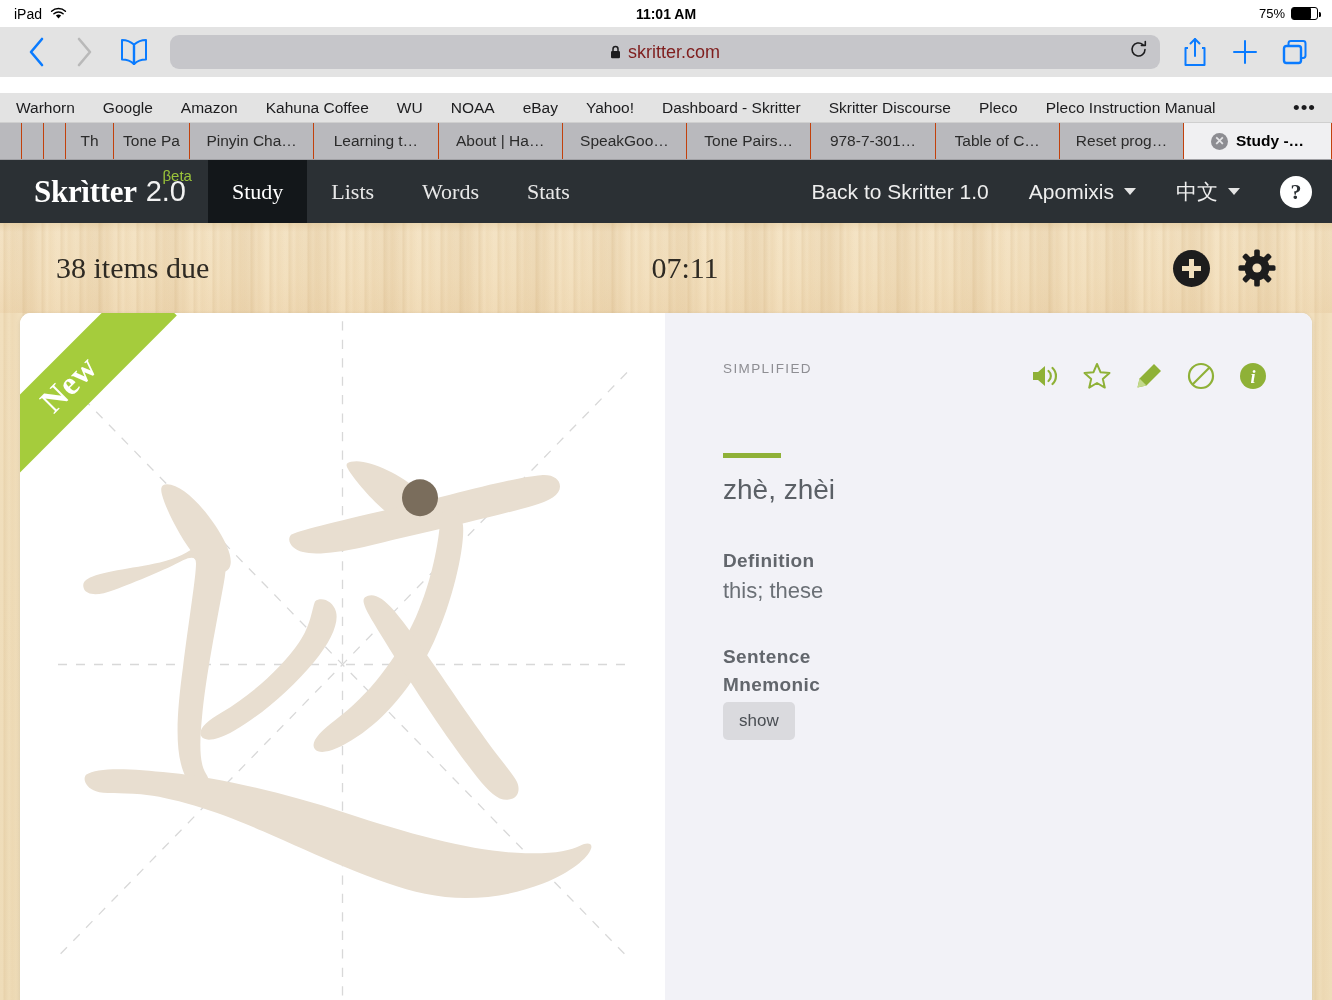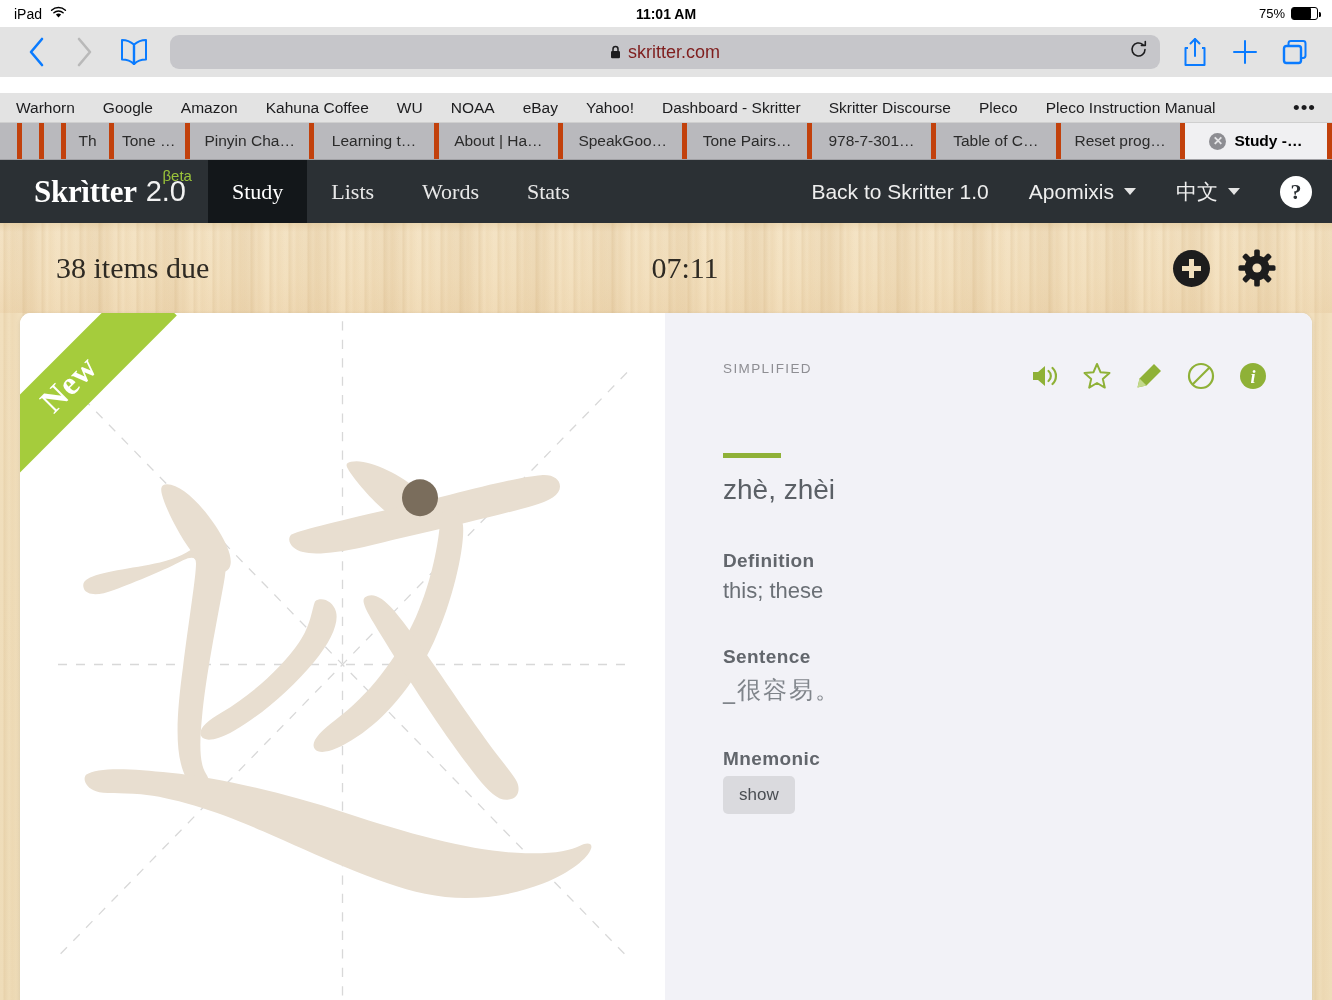--- a/index.html
+++ b/index.html
@@ -11,21 +11,21 @@
 
   
   .ios-status {
     height:27px; width:100%;
     background:#ffffff;
     display:flex; align-items:center;
     padding:0 14px;
     font-size:14px; color:#000;
     position:relative;
   }
-  .ios-status .left { display:flex; align-items:flex-start; gap:8px; }
+  .ios-status .left { display:flex; align-items:center; gap:8px; }
   .ios-status .clock {
     position:absolute; left:0; right:0; text-align:center;
     font-size:14px; font-weight:600; color:#000;
     pointer-events:none;
   }
   .ios-status .right {
     margin-left:auto; display:flex; align-items:center; gap:6px;
     font-size:13px; position:relative; z-index:2;
   }
   .wifi-icon { display:inline-block; width:17px; height:13px; }
@@ -82,21 +82,21 @@
   
   .tabstrip {
     height:37px; background:#b9b9bd;
     display:flex; align-items:stretch;
     border-bottom:1px solid #a0a0a4;
   }
   .tab {
     flex:1 1 0; min-width:0;
     display:flex; align-items:center; justify-content:center;
     font-size:15.5px; color:#2b2b2b;
-    border-right:5px solid #c2410c;
+    border-right:1px solid #c2410c;
     background:#b9b9bd;
     padding:0 8px; overflow:hidden; white-space:nowrap;
   }
   .tab.narrow { flex:0 0 22px; }
   .tab.small  { flex:0 0 48px; }
   .tab.active {
     background:#f0f0f2; color:#000; font-weight:700;
     gap:8px; flex:1.22 1 0;
   }
   .tab .closex {
@@ -545,20 +545,19 @@
         </div>
       </div>
 
       <div class="greenbar"></div>
       <div class="reading">zhè, zhèi</div>
 
       <div class="sec-head">Definition</div>
       <div class="sec-body">this; these</div>
 
       <div class="sec-head">Sentence</div>
-      <div class="sec-body cn">_很容易。</div>
 
       <div class="sec-head">Mnemonic</div>
       <button class="showbtn">show</button>
     </div>
 
   </div>
 </div>
 
 </body></html>

